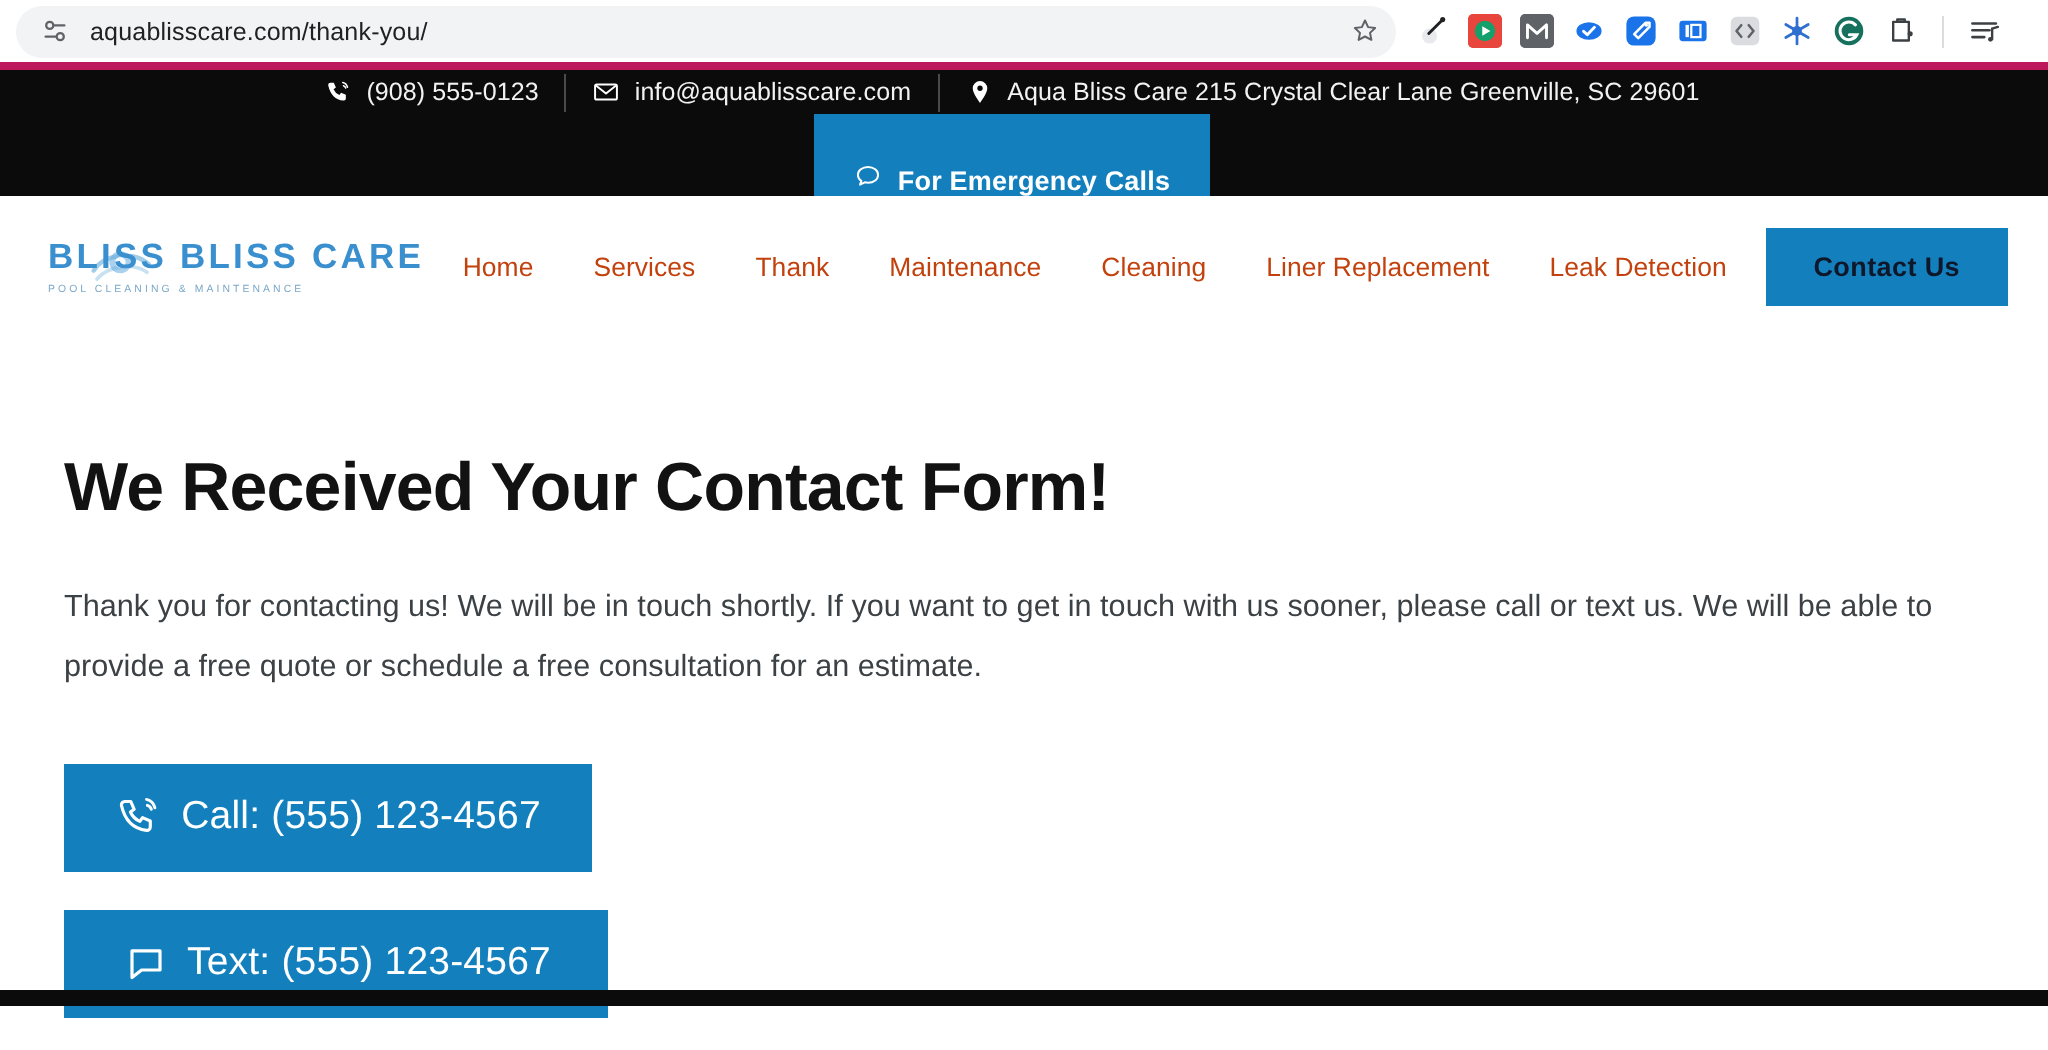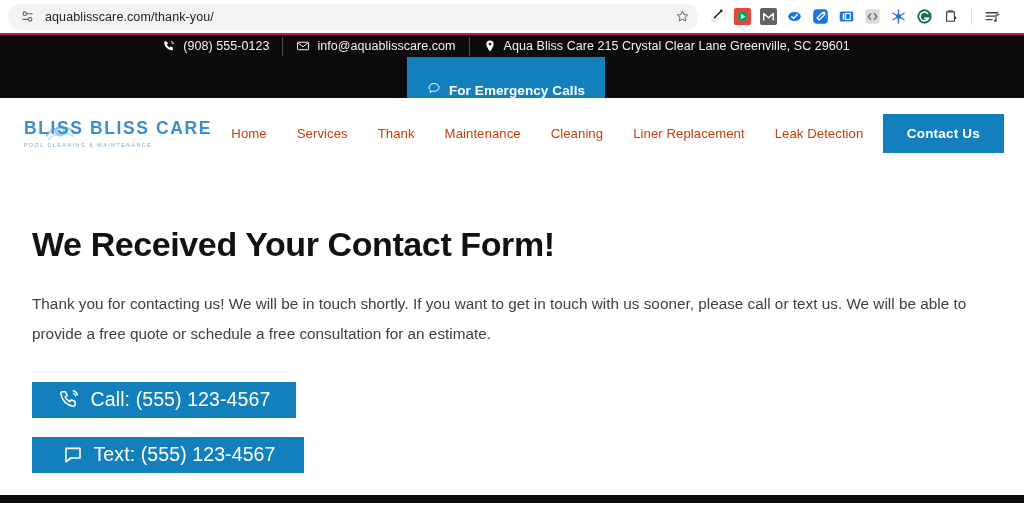--- a/index.html
+++ b/index.html
@@ -10,21 +10,21 @@
     background:#ffffff;
     font-family:"Liberation Sans", sans-serif;
   }
 
   
   .browser-bar{
     height:35px; width:1024px;
     background:#ffffff;
     display:flex; align-items:center;
     padding:0 21px 0 8px;
-    border-bottom:2px solid #be185d;
+    border-bottom:4px solid #be185d;
     position:relative;
   }
   .omnibox{
     flex:0 0 690px;
     height:26px;
     background:#f1f3f4;
     border-radius:13px;
     display:flex; align-items:center;
     padding:0 4px 0 10px;
     position:relative;
@@ -160,21 +160,21 @@
   }
   .nav a{
     font-size:13.2px;
     color:#c2410c;
     text-decoration:none;
     white-space:nowrap;
     letter-spacing:.05px;
   }
   .contact-btn{
     background:#1380bd;
-    color:#ffffff; border:none;
+    color:#0f172a; border:none;
     height:39px;
     padding:0 24px;
     font-size:13.5px;
     font-weight:bold;
     cursor:pointer;
     flex:0 0 auto;
     font-family:"Liberation Sans", sans-serif;
     letter-spacing:.2px;
   }
 
@@ -202,21 +202,21 @@
     margin-bottom:32px;
     letter-spacing:.01px;
   }
   .cta{
     display:flex; align-items:center;
     justify-content:center;
     gap:9px;
     background:#1380bd;
     color:#fff;
     border:none;
-    height:36px;
+    height:54px;
     font-size:19.5px;
     cursor:pointer;
     font-family:"Liberation Sans", sans-serif;
     letter-spacing:.1px;
   }
   .cta-call{ width:264px; margin-bottom:19px; }
   .cta-text{ width:272px; }
   .cta .ico{
     display:inline-flex;align-items:center;justify-content:center;
     width:24px;height:24px;

